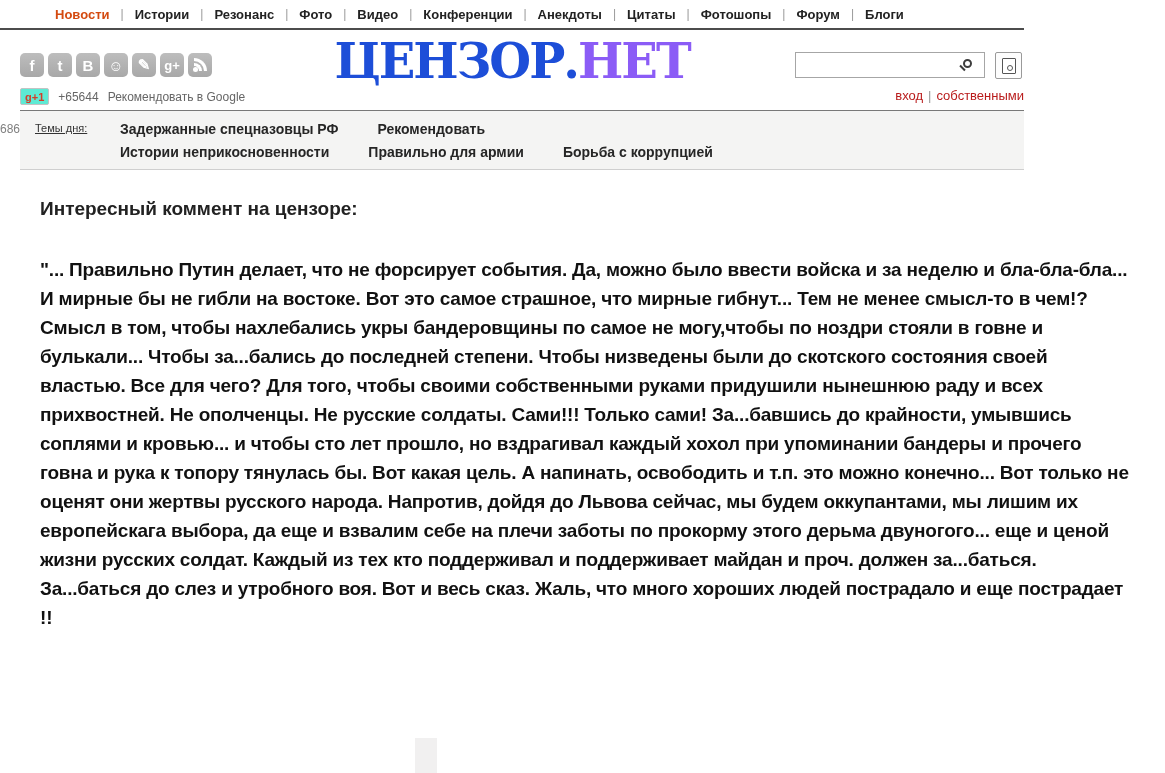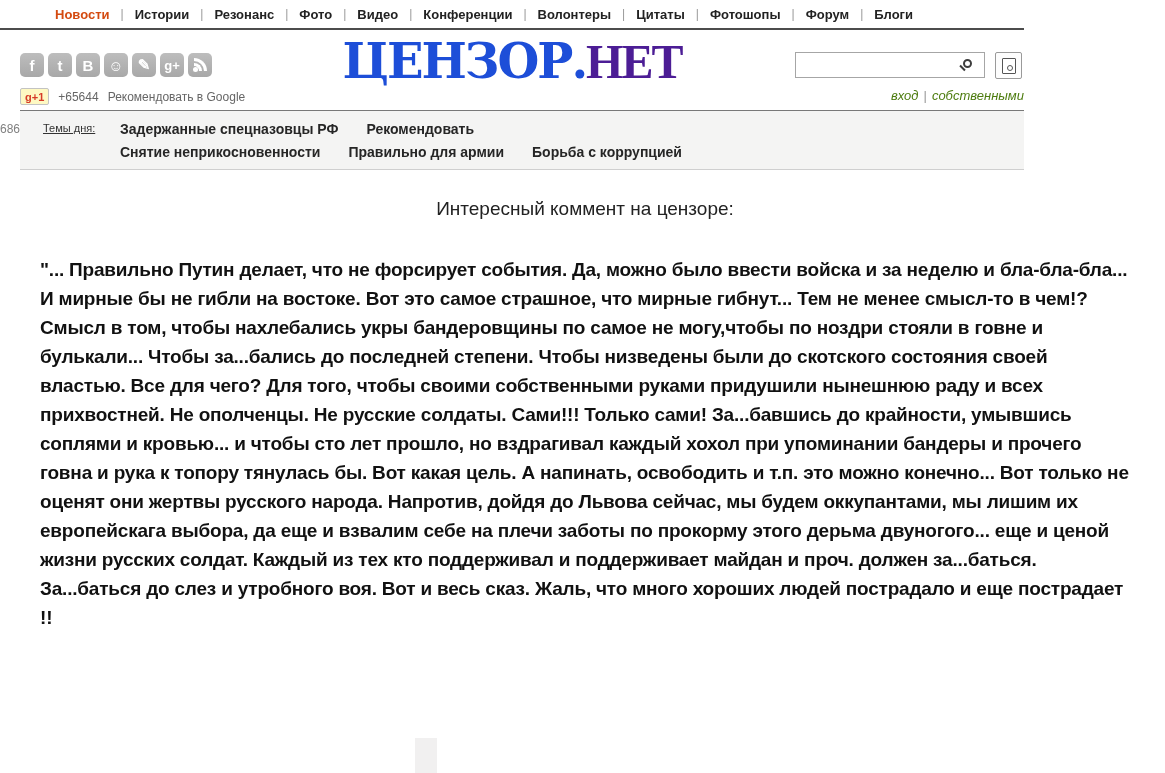--- a/index.html
+++ b/index.html
@@ -26,28 +26,28 @@
   .rss-dot { position:absolute; left:5px; bottom:5px; width:5px; height:5px;
              border-radius:50%; background:#fff; }
   .rss-arc { position:absolute; border:solid #fff; border-width:3px 3px 0 0;
              border-radius:0 100% 0 0; }
   .rss-a1 { left:6px; bottom:6px; width:8px; height:8px; }
   .rss-a2 { left:6px; bottom:6px; width:13px; height:13px; }
 
   .gplus-line { position:absolute; left:20px; top:88px; display:flex;
                 align-items:center; gap:9px; font-size:12px; color:#666; }
   .gplus-badge { border:1px solid #c3c3c3; border-radius:2px; padding:0 4px;
-                 font-size:11px; font-weight:bold; color:#d63b27; background:#fef9c3;
+                 font-size:11px; font-weight:bold; color:#d63b27; background:#5eead4;
                  height:17px; line-height:16px; cursor:pointer; }
 
   .logo { position:absolute; left:0; top:36px; width:1024px; text-align:center;
           font-family:"DejaVu Serif", serif; font-weight:bold; font-size:48px;
           letter-spacing:-2px; line-height:50px; white-space:nowrap; }
   .logo .p1 { color:#1d4ed8; }
-  .logo .p2 { color:#4c1d95;font-family:Liberation Serif, serif; }
+  .logo .p2 { color:#8b5cf6; }
   .stats { position:absolute; left:0; top:89px; width:896px; text-align:left;
            font-size:12px; color:#808080;margin-top:33px; }
   .stats .osep { color:#e8510e; margin:0 4px; }
 
   .searchbox { position:absolute; left:795px; top:52px; width:190px; height:26px;
                border:1px solid #a6a6a6; background:#fff; }
   .searchbox input { position:absolute; left:0; top:0; width:100%; height:100%;
                      border:none; outline:none; padding:0 28px 0 6px; font-size:13px; }
   .mag { position:absolute; right:12px; top:6px; width:9px; height:9px;
          border:2px solid #3d3d3d; border-radius:50%; cursor:pointer; }
@@ -57,37 +57,37 @@
   .advbtn { position:absolute; left:995px; top:52px; width:27px; height:27px;
             border:1px solid #9a9a9a; border-radius:2px; background:#fdfdfd;
             cursor:pointer; display:flex; align-items:center; justify-content:center; }
   .adv-doc { position:relative; width:14px; height:16px; border:1px solid #555;
              border-radius:1px; background:#fff; }
   .adv-mag { position:absolute; right:2px; bottom:2px; width:6px; height:6px;
              border:1.5px solid #555; border-radius:50%; }
 
   .auth { position:absolute; left:800px; top:88px; width:224px; text-align:right;
           font-size:13px; color:#777; }
-  .auth a { color:#4d7c0f; text-decoration:none; cursor:pointer;font-style:italic; }
+  .auth a { color:#b91c1c; text-decoration:none; cursor:pointer; }
   .auth .sep { margin:0 5px; color:#999; }
 
   
   .topics { position:absolute; left:20px; top:110px; width:1004px; height:60px;
             background:#f4f4f3; border-top:1px solid #787878;
             border-bottom:1px solid #cfcfcf; }
-  .topics-label { position:absolute; left:23px; top:11px; font-size:11px;
+  .topics-label { position:absolute; left:15px; top:11px; font-size:11px;
                   color:#333; text-decoration:underline; }
   .topics-links { position:absolute; left:100px; top:7px; }
-  .topics-row { display:flex; gap:28px; line-height:23px; }
+  .topics-row { display:flex; gap:39px; line-height:23px; }
   .topics-row a { font-size:14px; font-weight:bold; color:#262626;
                   text-decoration:none; white-space:nowrap; cursor:pointer; }
 
   
   .article { position:absolute; left:40px; top:198px; width:1090px; color:#141414; }
-  .article h1 { font-size:19px; font-weight:normal; color:#222;text-align:center; }
+  .article h1 { font-size:19px; font-weight:bold; color:#222; }
   .article p { margin-top:35px; font-size:19px; font-weight:bold;
                line-height:29px; letter-spacing:-0.2px; color:#111; }
 
   .stub-block { position:absolute; left:415px; top:738px; width:22px; height:35px;
                 background:#f1f0f0; }
 </style>
 </head>
 <body>
 
 <div class="page">
@@ -98,21 +98,21 @@
     <a>Истории</a>
     <span class="sep">|</span>
     <a>Резонанс</a>
     <span class="sep">|</span>
     <a>Фото</a>
     <span class="sep">|</span>
     <a>Видео</a>
     <span class="sep">|</span>
     <a>Конференции</a>
     <span class="sep">|</span>
-    <a>Волонтеры</a>
+    <a>Анекдоты</a>
     <span class="sep">|</span>
     <a>Цитаты</a>
     <span class="sep">|</span>
     <a>Фотошопы</a>
     <span class="sep">|</span>
     <a>Форум</a>
     <span class="sep">|</span>
     <a>Блоги</a>
   </nav>
 
@@ -171,21 +171,21 @@
   </div>
 
   <div class="topics">
     <span class="topics-label">Темы дня:</span>
     <div class="topics-links">
       <div class="topics-row">
         <a>Задержанные спецназовцы РФ</a>
         <a>Рекомендовать</a>
       </div>
       <div class="topics-row">
-        <a>Снятие неприкосновенности</a>
+        <a>Истории неприкосновенности</a>
         <a>Правильно для армии</a>
         <a>Борьба с коррупцией</a>
       </div>
     </div>
   </div>
 
   <div class="article">
     <h1>Интересный коммент на цензоре:</h1>
     <p>"... Правильно Путин делает, что не форсирует события. Да, можно было ввести войска и за неделю и бла-бла-бла... И мирные бы не гибли на востоке. Вот это самое страшное, что мирные гибнут... Тем не менее смысл-то в чем!? Смысл в том, чтобы нахлебались укры бандеровщины по самое не могу,чтобы по ноздри стояли в говне и булькали... Чтобы за...бались до последней степени. Чтобы низведены были до скотского состояния своей властью. Все для чего? Для того, чтобы своими собственными руками придушили нынешнюю раду и всех прихвостней. Не ополченцы. Не русские солдаты. Сами!!! Только сами! За...бавшись до крайности, умывшись соплями и кровью... и чтобы сто лет прошло, но вздрагивал каждый хохол при упоминании бандеры и прочего говна и рука к топору тянулась бы. Вот какая цель. А напинать, освободить и т.п. это можно конечно... Вот только не оценят они жертвы русского народа. Напротив, дойдя до Львова сейчас, мы будем оккупантами, мы лишим их европейскага выбора, да еще и взвалим себе на плечи заботы по прокорму этого дерьма двуногого... еще и ценой жизни русских солдат. Каждый из тех кто поддерживал и поддерживает майдан и проч. должен за...баться. За...баться до слез и утробного воя. Вот и весь сказ. Жаль, что много хороших людей пострадало и еще пострадает !!</p>
   </div>

